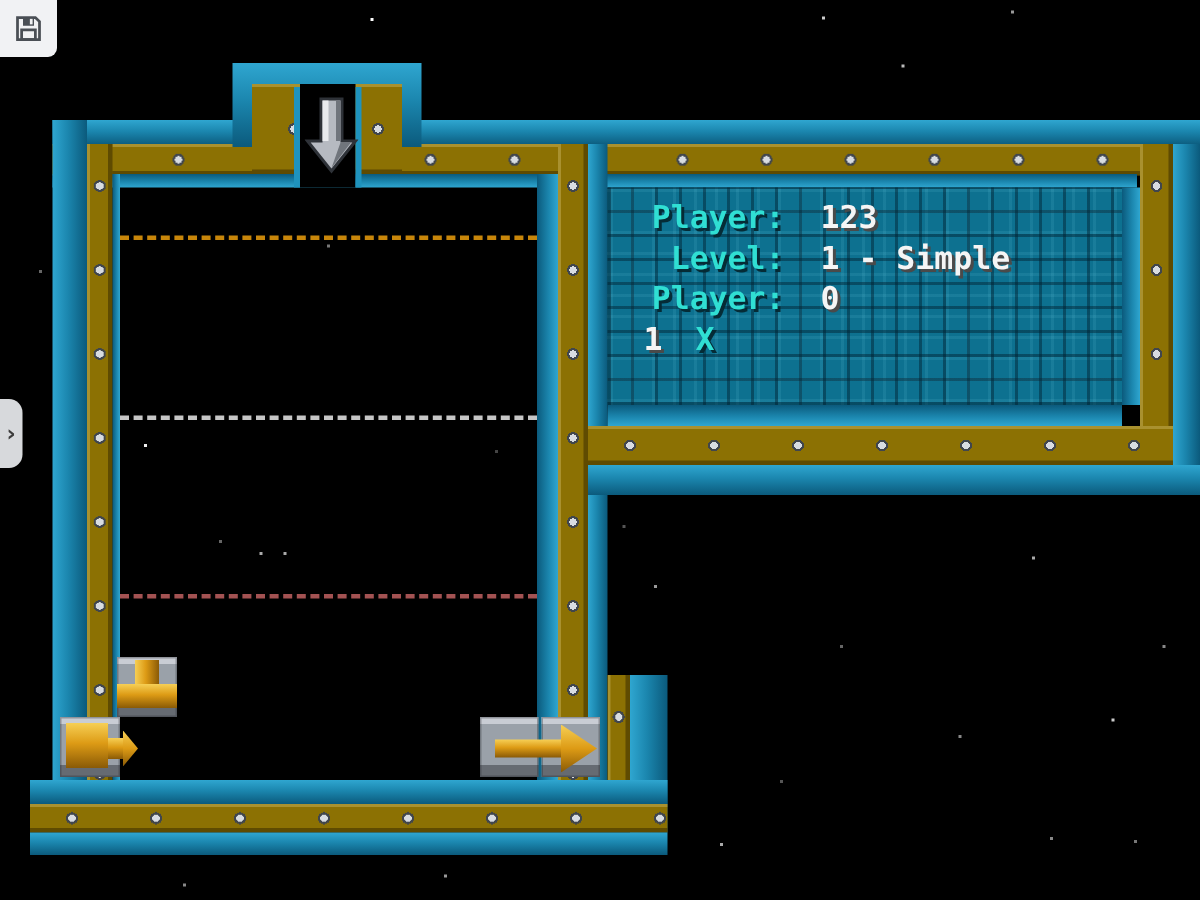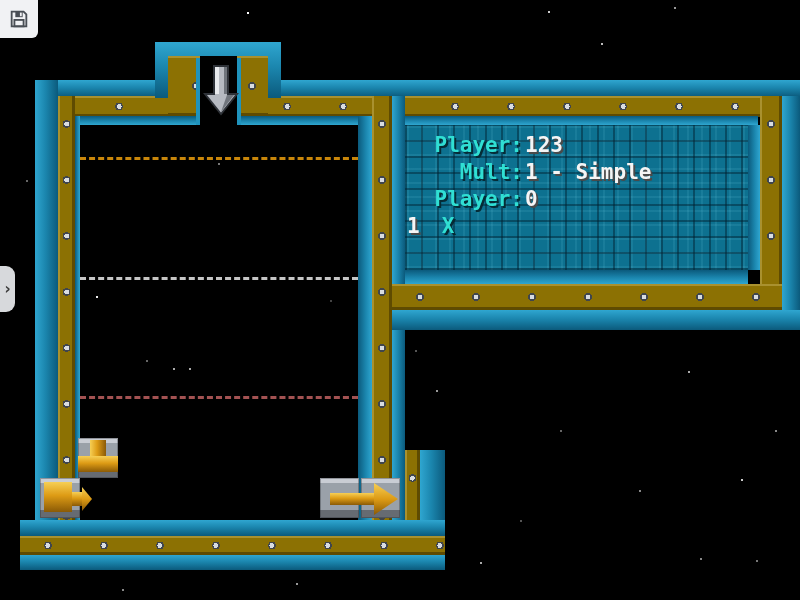--- a/index.html
+++ b/index.html
@@ -43,21 +43,21 @@
   #panel{position:absolute;left:405px;top:125px;width:343px;height:145px;
     background-color:var(--panelBg);
     background-image:
       repeating-linear-gradient(0deg, rgba(0,30,45,.45) 0 2px, transparent 2px 16px),
       repeating-linear-gradient(90deg, rgba(0,30,45,.45) 0 2px, transparent 2px 16px),
       repeating-linear-gradient(0deg, rgba(130,225,245,.10) 2px 4px, transparent 4px 16px),
       repeating-linear-gradient(90deg, rgba(130,225,245,.10) 2px 4px, transparent 4px 16px);
     padding-top:7px;box-sizing:border-box;}
   .hud-row{display:flex;height:27px;line-height:27px;font-weight:bold;font-size:21px;letter-spacing:0;}
   .hud-label{width:118px;text-align:right;color:var(--cyan);text-shadow:2px 2px 0 rgba(5,40,50,.95);}
-  .hud-value{margin-left:2px;color:var(--white);text-shadow:2px 2px 0 #4a4a4a;}
+  .hud-value{margin-left:24px;color:var(--white);text-shadow:2px 2px 0 #4a4a4a;}
   .hud-suffix{margin-left:22px;color:var(--cyan);text-shadow:2px 2px 0 rgba(5,40,50,.95);}
   .hud-footer{margin-top:3px;text-align:center;font-weight:bold;font-size:19px;
     color:var(--yellow);text-shadow:2px 2px 0 #4c3e00;}
 
   
   .tile{position:absolute;background:linear-gradient(180deg,#c9cdd4 0 12%,var(--tileGray) 12% 80%,#666b72 80%);
         box-shadow:inset 0 0 0 1px rgba(40,44,50,.35);}
   .pipe-h{position:absolute;background:linear-gradient(180deg,#f6cf55 0%,var(--pipeGold) 45%,#8a5a06 100%);}
   .pipe-v{position:absolute;background:linear-gradient(90deg,#f6cf55 0%,var(--pipeGold) 45%,#8a5a06 100%);}
   .pipe-head{position:absolute;background:linear-gradient(180deg,#f6cf55 0%,var(--pipeGold) 50%,#8a5a06 100%);
@@ -141,21 +141,21 @@
     <div class="pipe-h" style="left:10px;top:15px;width:48px;height:12px;"></div>
     <div class="pipe-head" style="left:54px;top:5px;width:24px;height:32px;"></div>
   </div>
 
   <div id="panel">
     <div class="hud-row">
       <span class="hud-label">Player:</span>
       <span class="hud-value">123</span>
     </div>
     <div class="hud-row">
-      <span class="hud-label">Mult:</span>
+      <span class="hud-label">Level:</span>
       <span class="hud-value">1 - Simple</span>
     </div>
     <div class="hud-row">
       <span class="hud-label">Player:</span>
       <span class="hud-value">0</span>
     </div>
     <div class="hud-row">
       <span class="hud-value">1</span>
       <span class="hud-suffix">X</span>
     </div>

